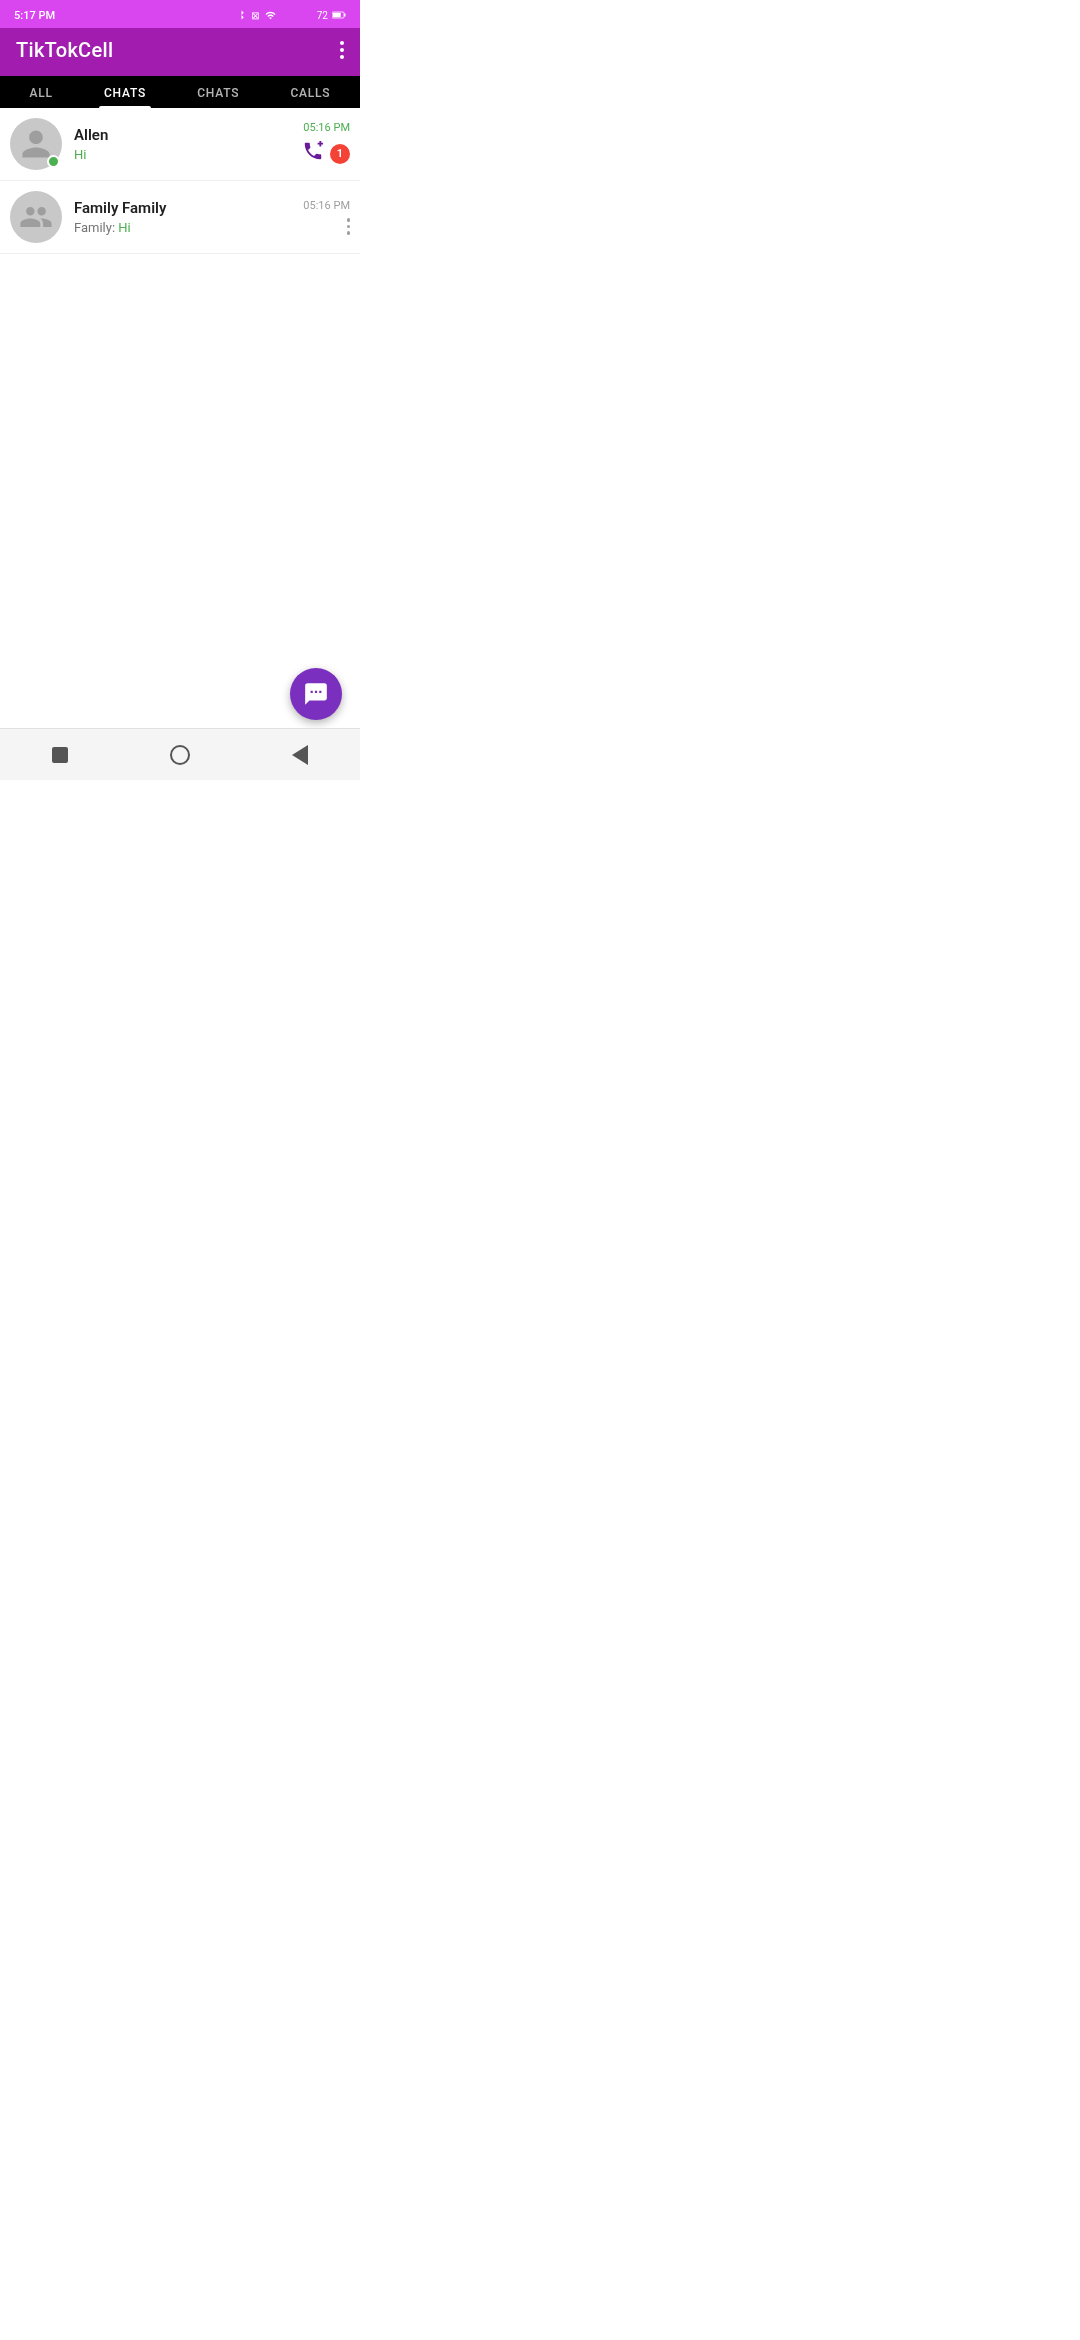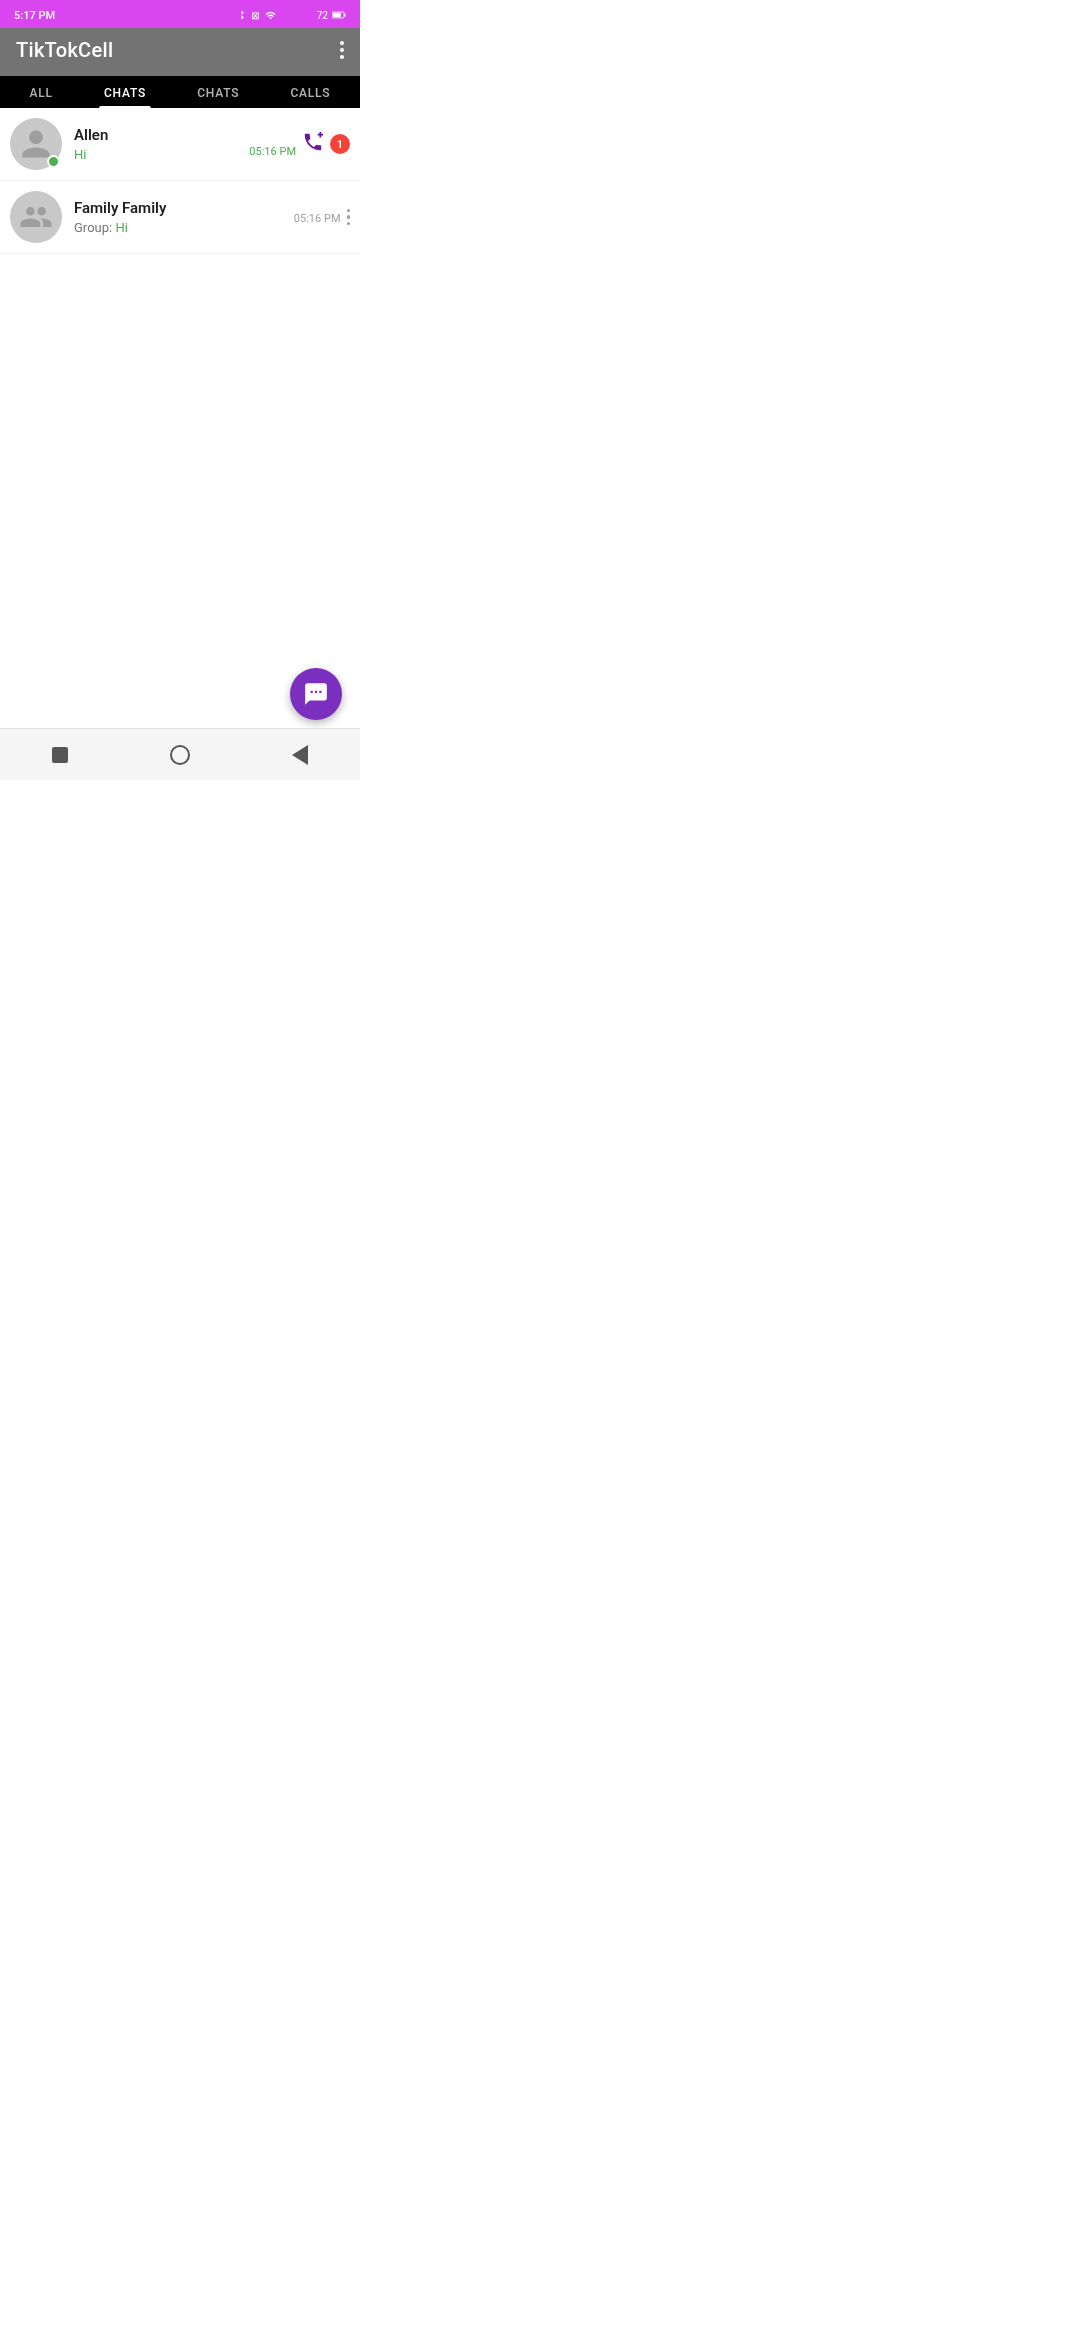--- a/index.html
+++ b/index.html
@@ -35,21 +35,21 @@
       align-items: center;
       gap: 4px;
     }
 
     .status-icons span {
       font-size: 10px;
     }
 
     
     .header {
-      background: #737373;
+      background: #a21caf;
       color: white;
       display: flex;
       justify-content: space-between;
       align-items: center;
       padding: 10px 16px 14px 16px;
     }
 
     .header-title {
       font-size: 20px;
       font-weight: 500;
@@ -177,20 +177,21 @@
     .chat-preview .sender {
       color: #757575;
     }
 
     .chat-preview .message-text {
       color: #4caf50;
     }
 
     .chat-meta {
       display: flex;
+      flex-direction: column;
       align-items: flex-end;
       gap: 6px;
       margin-left: 8px;
       flex-shrink: 0;
     }
 
     .chat-time {
       font-size: 11px;
       color: #4caf50;
     }
@@ -388,21 +389,21 @@
     <div class="avatar-container">
       <div class="avatar">
         <svg viewBox="0 0 24 24" fill="#9e9e9e">
           <path d="M16 11c1.66 0 2.99-1.34 2.99-3S17.66 5 16 5c-1.66 0-3 1.34-3 3s1.34 3 3 3zm-8 0c1.66 0 2.99-1.34 2.99-3S9.66 5 8 5C6.34 5 5 6.34 5 8s1.34 3 3 3zm0 2c-2.33 0-7 1.17-7 3.5V19h14v-2.5c0-2.33-4.67-3.5-7-3.5zm8 0c-.29 0-.62.02-.97.05 1.16.84 1.97 1.97 1.97 3.45V19h6v-2.5c0-2.33-4.67-3.5-7-3.5z"></path>
         </svg>
       </div>
     </div>
     <div class="chat-info">
       <div class="chat-name">Family Family</div>
       <div class="chat-preview">
-        <span class="sender">Group:</span>
+        <span class="sender">Family:</span>
         <span> </span>
         <span class="message-text">Hi</span>
       </div>
     </div>
     <div class="chat-meta">
       <span class="chat-time grey">05:16 PM</span>
       <div class="more-icon">
         <div class="more-dot"></div>
         <div class="more-dot"></div>
         <div class="more-dot"></div>

